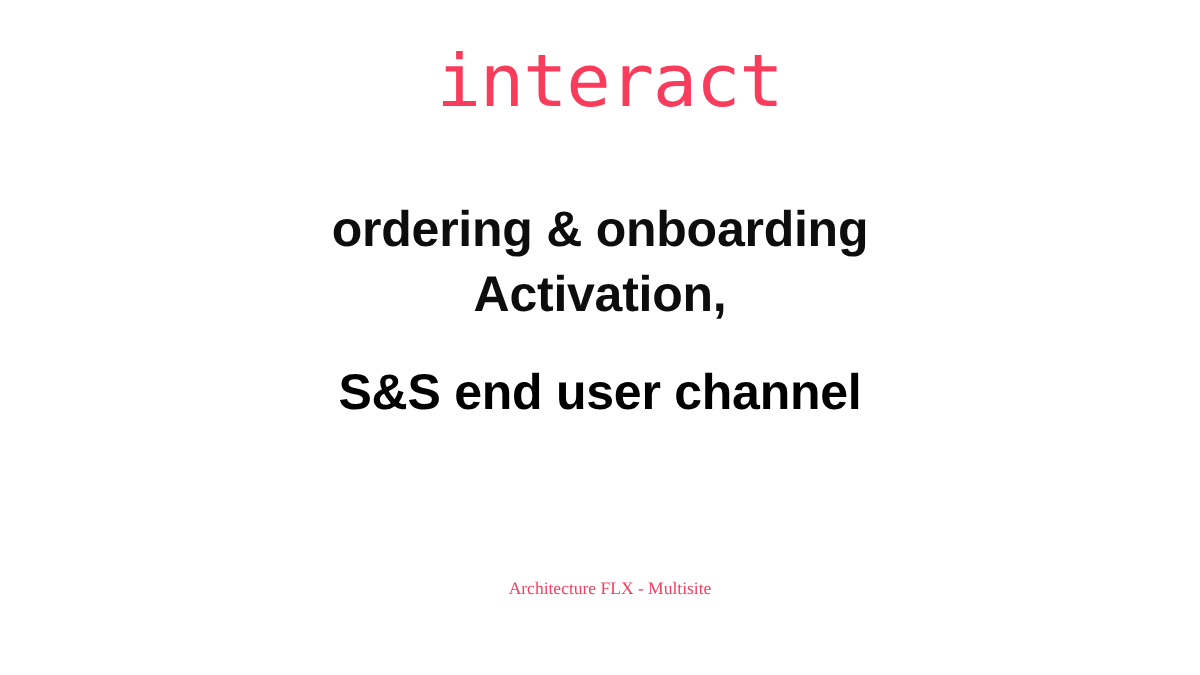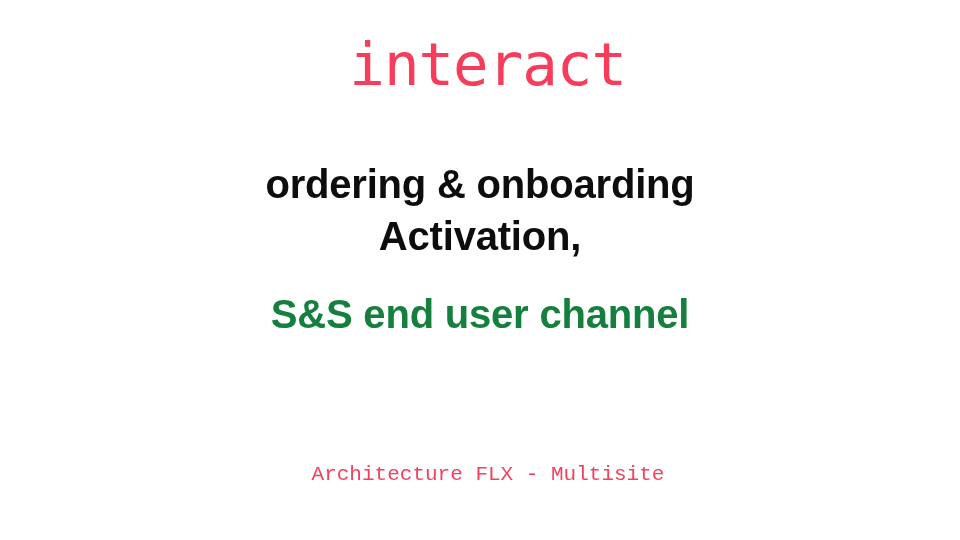--- a/index.html
+++ b/index.html
@@ -66,38 +66,38 @@
     position: absolute;
     top: 288px;
     left: 0;
     width: 960px;
     text-align: center;
   }
   .subtitle-line {
     font-family: "Liberation Sans", sans-serif;
     font-size: 40px;
     font-weight: bold;
-    color: #15803d;
+    color: #000000;
     line-height: 1.30;
     letter-spacing: -0.2px;
     white-space: pre;
   }
 
   
   .footer-wrap {
     position: absolute;
     top: 462px;
     left: 0;
     width: 960px;
     text-align: center;
   }
   .footer-text {
     display: inline-block;
-    font-family: Liberation Mono, monospace;
-    font-size: 21px;
+    font-family: Liberation Serif, serif;
+    font-size: 14px;
     font-weight: 400;
     color: #f4415f;
     line-height: 1.2;
     margin-left: 16px;
   }
 </style>
 </head>
 <body>
 
 <div class="slide">

